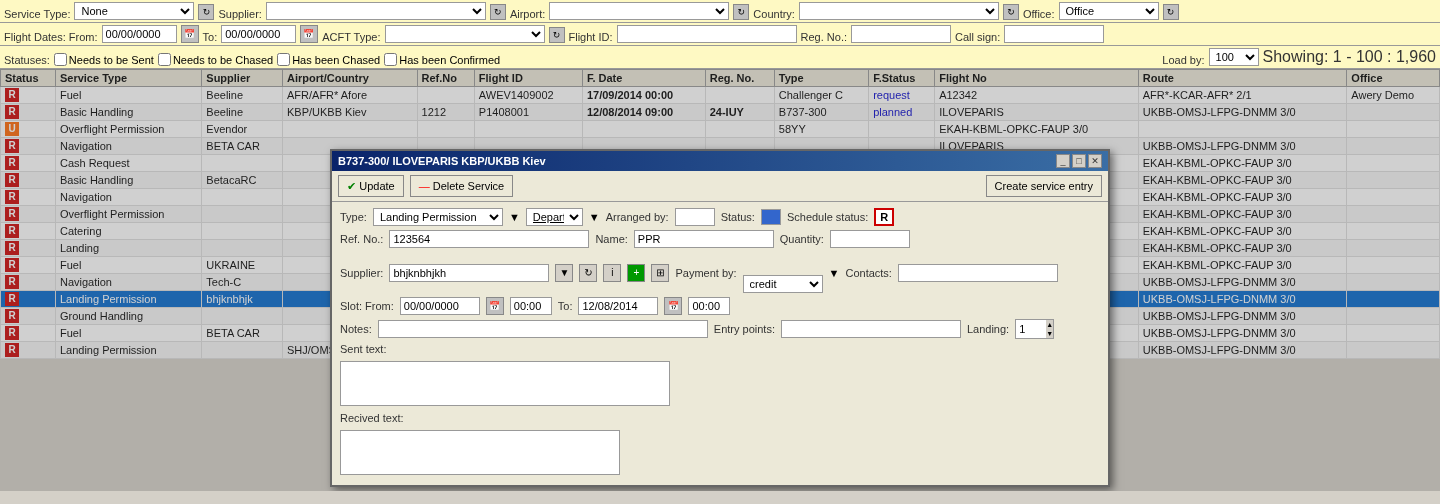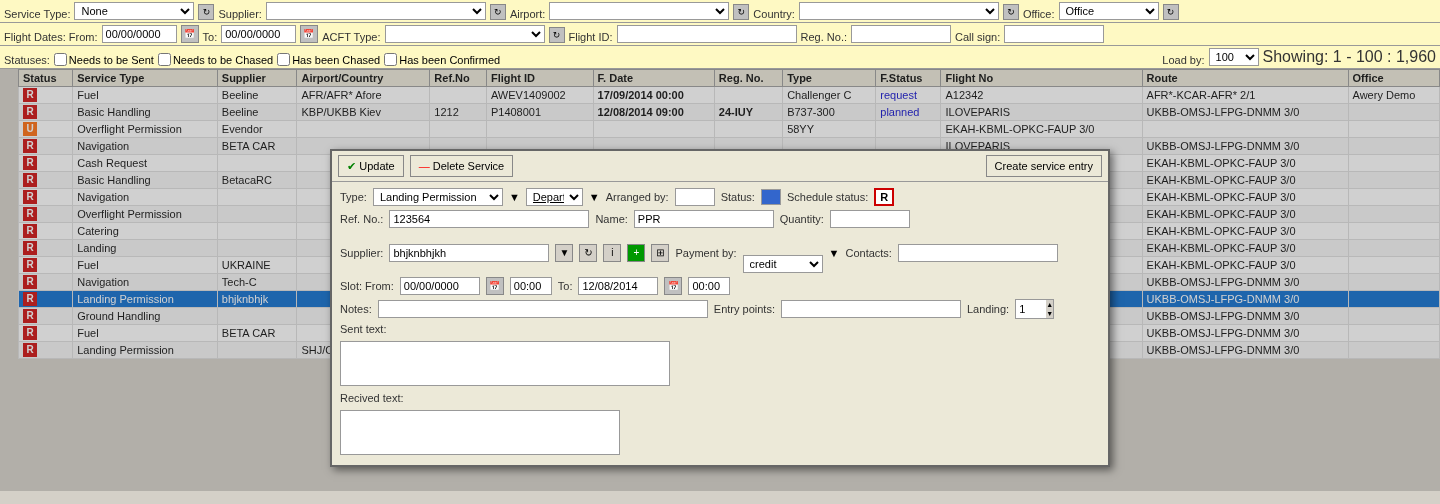--- a/index.html
+++ b/index.html
@@ -257,21 +257,21 @@
     <span>Has been Confirmed</span>
   </label>
   <div style="flex:1;"></div>
   <span class="toolbar-label">Load by:</span>
   <select class="toolbar-select" style="width:50px;">
     <option>100</option>
   </select>
   <span class="toolbar-label showing-text">Showing: 1 - 100 : 1,960</span>
 </div>
 
-<div class="main-table-container" style="position:relative;padding-left:18px;">
+<div class="main-table-container" style="position:relative;">
   <table class="data-table">
     <thead>
       <tr>
         <th>Status</th>
         <th>Service Type</th>
         <th>Supplier</th>
         <th>Airport/Country</th>
         <th>Ref.No</th>
         <th>Flight ID</th>
         <th>F. Date</th>
@@ -523,20 +523,28 @@
           <td>ILOVEPARIS/</td>
           <td>UKBB-OMSJ-LFPG-DNMM 3/0</td>
           <td></td>
         </tr>
       </tbody>
   </table>
 
   <div class="modal-overlay">
     <div class="modal">
 
+      <div class="modal-titlebar">
+        <span>B737-300/ ILOVEPARIS KBP/UKBB Kiev</span>
+        <div class="modal-controls">
+          <button class="modal-ctrl-btn">_</button>
+          <button class="modal-ctrl-btn">□</button>
+          <button class="modal-ctrl-btn">✕</button>
+        </div>
+      </div>
 
       <div class="modal-toolbar">
         <button class="modal-btn">
           <span class="modal-btn-green">✔</span>
           <span>Update</span>
         </button>
         <button class="modal-btn">
           <span class="modal-btn-red">—</span>
           <span>Delete Service</span>
         </button>

